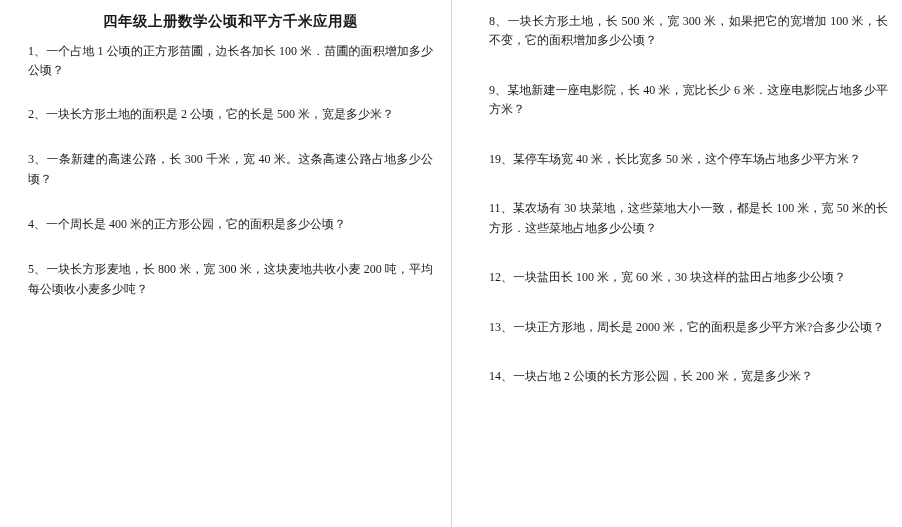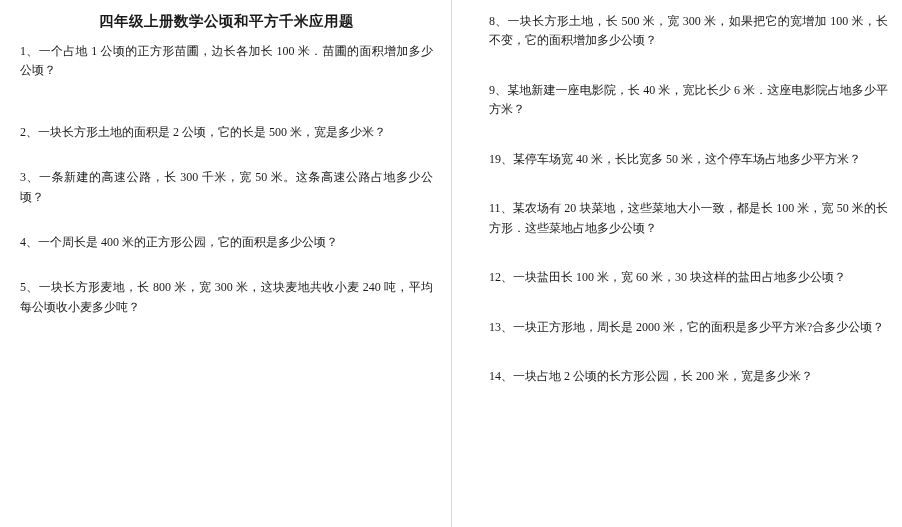--- a/index.html
+++ b/index.html
@@ -23,21 +23,21 @@
     flex-direction: row;
   }
   .column {
     box-sizing: border-box;
     width: 451px;
     height: 527px;
     padding: 10px 22px 0 24px;
     position: relative;
   }
   .column.left {
-    padding-left: 20px;
+    padding-left: 28px;
     padding-right: 18px;
   }
   .column.right {
     padding-left: 38px;
     padding-right: 14px;
   }
   .divider {
     position: absolute;
     left: 451px;
     top: 0;
@@ -54,46 +54,46 @@
     line-height: 1.3;
   }
   .q {
     font-size: 12px;
     line-height: 1.62;
     margin: 0 0 26px 0;
     text-align: justify;
     text-justify: inter-ideograph;
     word-break: break-all;
   }
-  .left .q:nth-of-type(1) { margin-bottom: 42px; }
+  .left .q:nth-of-type(1) { margin-bottom: 24px; }
   .right .q { margin-bottom: 30px; margin-top: 12px; }
   .right .q:first-child { margin-top: 2px; }
   .clip-last {
     overflow: hidden;
   }
 </style>
 </head>
 <body>
 
 <div class="page">
 
   <div class="column left">
     <div class="doc-title">四年级上册数学公顷和平方千米应用题</div>
     <p class="q">1、一个占地 1 公顷的正方形苗圃，边长各加长 100 米．苗圃的面积增加多少公顷？</p>
     <p class="q">2、一块长方形土地的面积是 2 公顷，它的长是 500 米，宽是多少米？</p>
-    <p class="q">3、一条新建的高速公路，长 300 千米，宽 50 米。这条高速公路占地多少公顷？</p>
+    <p class="q">3、一条新建的高速公路，长 300 千米，宽 40 米。这条高速公路占地多少公顷？</p>
     <p class="q">4、一个周长是 400 米的正方形公园，它的面积是多少公顷？</p>
-    <p class="q">5、一块长方形麦地，长 800 米，宽 300 米，这块麦地共收小麦 240 吨，平均每公顷收小麦多少吨？</p>
+    <p class="q">5、一块长方形麦地，长 800 米，宽 300 米，这块麦地共收小麦 200 吨，平均每公顷收小麦多少吨？</p>
   </div>
 
   <div class="divider"></div>
 
   <div class="column right clip-last">
     <p class="q">8、一块长方形土地，长 500 米，宽 300 米，如果把它的宽增加 100 米，长不变，它的面积增加多少公顷？</p>
     <p class="q">9、某地新建一座电影院，长 40 米，宽比长少 6 米．这座电影院占地多少平方米？</p>
     <p class="q">19、某停车场宽 40 米，长比宽多 50 米，这个停车场占地多少平方米？</p>
-    <p class="q">11、某农场有 20 块菜地，这些菜地大小一致，都是长 100 米，宽 50 米的长方形．这些菜地占地多少公顷？</p>
+    <p class="q">11、某农场有 30 块菜地，这些菜地大小一致，都是长 100 米，宽 50 米的长方形．这些菜地占地多少公顷？</p>
     <p class="q">12、一块盐田长 100 米，宽 60 米，30 块这样的盐田占地多少公顷？</p>
     <p class="q">13、一块正方形地，周长是 2000 米，它的面积是多少平方米?合多少公顷？</p>
     <p class="q">14、一块占地 2 公顷的长方形公园，长 200 米，宽是多少米？</p>
   </div>
 
 </div>
 
 </body></html>

